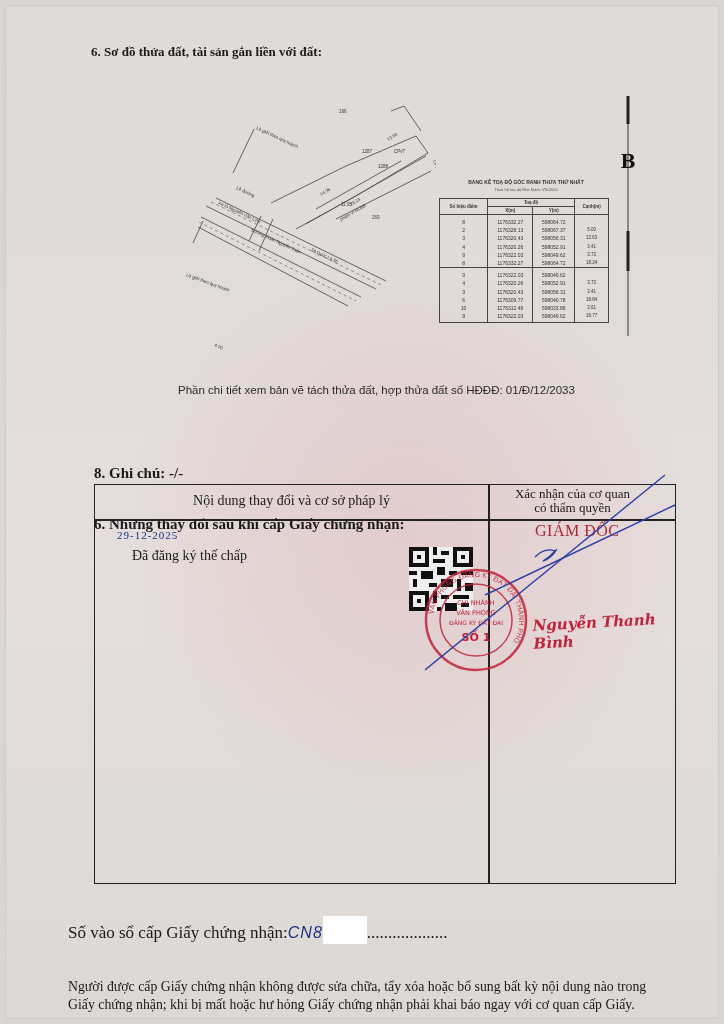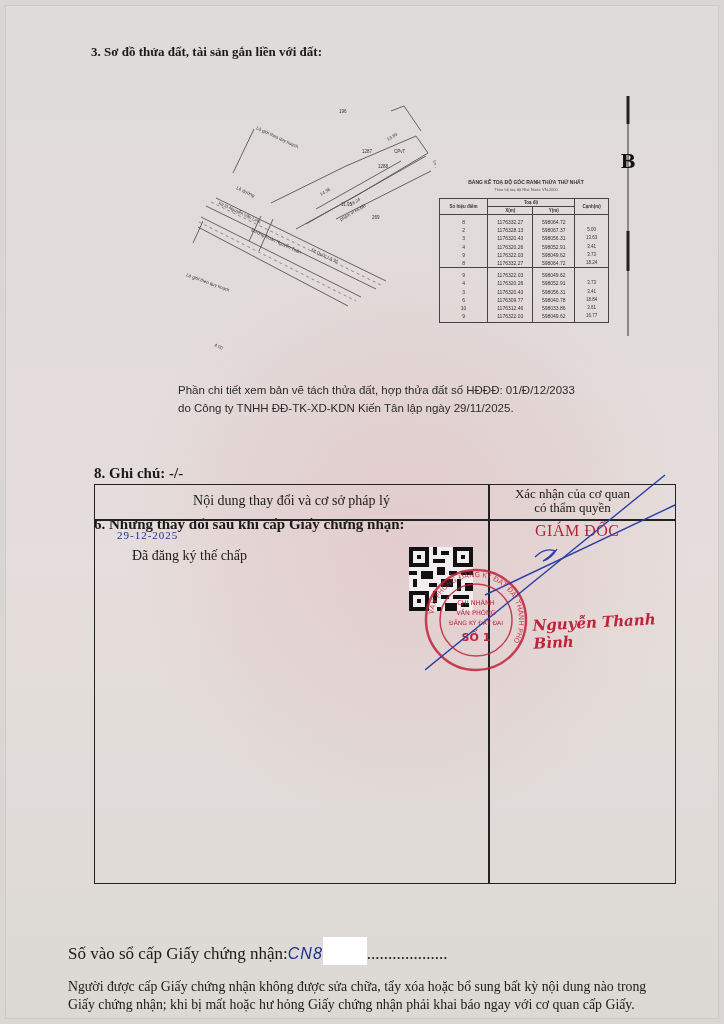--- a/index.html
+++ b/index.html
@@ -55,33 +55,33 @@
   .col-head-left { position: absolute; left: 0; width: 393px; top: 8px; text-align: center; font-size: 14px; }
   .col-head-right { position: absolute; left: 395px; width: 165px; top: 2px; text-align: center; font-size: 13px; line-height: 14px; }
   .date-stamp { position: absolute; left: 22px; top: 44px; font-family: Liberation Serif, serif; font-size: 11px; color: #1a2f8c; letter-spacing: 1px; }
   .entry-text { position: absolute; left: 10px; top: 63px; font-size: 14px; margin-left: 27px; }
   .qr { position: absolute; left: 314px; top: 62px; width: 64px; height: 64px; }
   .director { position: absolute; left: 440px; top: 37px; font-size: 16px; color: #b0243a; letter-spacing: 0.5px; }
   .seal { position: absolute; left: 326px; top: 80px; width: 110px; height: 110px; }
   .sig-name { position: absolute; left: 438px; top: 128px; font-family: "DejaVu Serif", serif; font-style: italic; font-weight: bold; font-size: 15px; color: #c0223a; transform: rotate(-3deg); }
   .sig-lines { position: absolute; left: 330px; top: -20px; width: 260px; height: 230px; pointer-events: none; }
 
-  .cert-no { left: 62px; top: 938px; font-size: 17px; }
+  .cert-no { left: 62px; top: 917px; font-size: 17px; }
   .cert-no .hand { font-family: "Liberation Sans", sans-serif; font-style: italic; color: #1a2f8c; font-size: 16px; letter-spacing: 1px; }
   .cert-no .redact { display: inline-block; width: 44px; height: 28px; background: #fff; vertical-align: middle; margin-top: -8px; }
   .cert-no .dots { letter-spacing: 0; }
   .warning { left: 62px; top: 972px; width: 620px; font-size: 13.8px; line-height: 18px; }
 </style>
 </head>
 <body>
 
 <div class="page">
   <div class="watermark"></div>
 
-  <div class="abs h-section h4">3. Sơ đồ thửa đất, tài sản gắn liền với đất:</div>
+  <div class="abs h-section h4">6. Sơ đồ thửa đất, tài sản gắn liền với đất:</div>
 
   <div class="abs diagram">
     <svg width="260" height="260" viewBox="0 0 260 260">
 
       <g stroke="#555" stroke-width="0.9" fill="none">
         <line x1="40" y1="97" x2="210" y2="180"></line>
         <line x1="30" y1="105" x2="200" y2="188"></line>
         <line x1="25" y1="116" x2="185" y2="196"></line>
         <line x1="22" y1="126" x2="172" y2="205"></line>
 
@@ -215,21 +215,20 @@
           <td>9</td>
           <td>1176322.03</td>
           <td>598049.62</td>
           <td class="len">16.77</td>
         </tr>
     </tbody>
   </table>
 
   <div class="abs note-detail">
     <div>Phần chi tiết xem bản vẽ tách thửa đất, hợp thửa đất số HĐĐĐ: 01/Đ/12/2033</div>
-    <div>do Công ty TNHH ĐĐ-TK-XD-KDN Kiến Tân lập ngày 29/11/2025.</div>
   </div>
 
   <div class="abs h-section h5">8. Ghi chú: -/-</div>
   <div class="abs h-section h6">6. Những thay đổi sau khi cấp Giấy chứng nhận:</div>
 
   <div class="abs changes">
     <div class="vdiv"></div>
     <div class="hdiv"></div>
     <div class="col-head-left">Nội dung thay đổi và cơ sở pháp lý</div>
     <div class="col-head-right">

